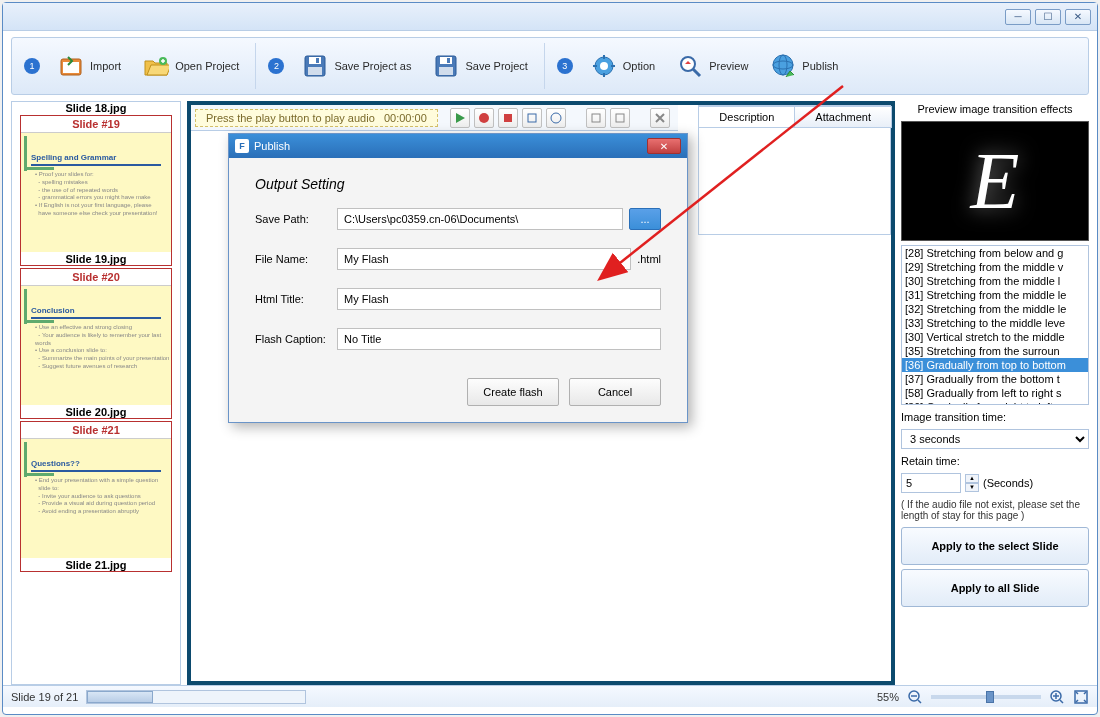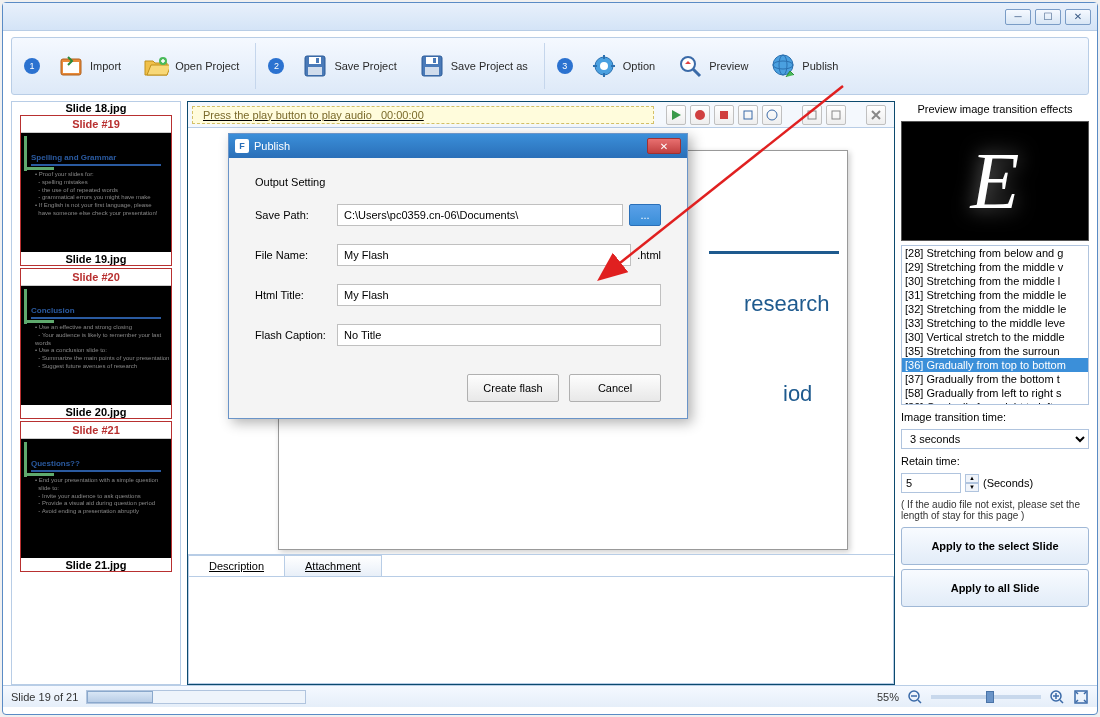--- a/index.html
+++ b/index.html
@@ -15,30 +15,30 @@
   .step-num { width: 16px; height: 16px; border-radius: 50%; background: #2b72d0; color: #fff; font-size: 9px; display: flex; align-items: center; justify-content: center; margin: 0 6px; }
   .tb-btn { height: 46px; padding: 0 10px; display: flex; align-items: center; gap: 6px; border-radius: 3px; cursor: pointer; }
   .tb-icon { width: 26px; height: 26px; display: flex; align-items: center; justify-content: center; }
   .tb-label { color: #2a2a2a; }
   
   .content { display: flex; height: 584px; padding: 0 8px; gap: 6px; }
   
   .slides-panel { width: 170px; border: 1px solid #b8cde6; background: #fff; overflow: hidden; }
   .slide-thumb { border: 1px solid #b83030; margin: 0 8px 2px 8px; background: #fff; }
   .slide-title { color: #b83030; font-weight: bold; text-align: center; padding: 2px 0; font-size: 11px; }
-  .slide-img { height: 120px; background: #000000; position: relative; border-top: 1px solid #ccc; }
+  .slide-img { height: 120px; background: #fef9c3; position: relative; border-top: 1px solid #ccc; }
   .slide-caption { text-align: center; font-weight: bold; padding: 1px 0 0 0; font-size: 11px; }
   .slide-caption-top { text-align: center; font-weight: bold; padding: 0 0 1px 0; font-size: 11px; }
   .gbar { position: absolute; left: 3px; top: 3px; width: 3px; height: 35px; background: #5faa6e; }
   .gbar2 { position: absolute; left: 3px; top: 34px; width: 30px; height: 3px; background: #5faa6e; }
   .sl-head { position: absolute; left: 10px; top: 20px; font-size: 8px; color: #2a5aa0; font-weight: bold; }
   .sl-line { position: absolute; left: 10px; width: 130px; height: 2px; background: #2a5aa0; }
   .sl-txt { position: absolute; left: 14px; font-size: 6px; color: #888; line-height: 1.3; }
 
-  .center-panel { flex: 1; border: 1px solid #0c4a6e; display: flex; flex-direction: column; position: relative; text-decoration: underline; }
+  .center-panel { flex: 1; border: 4px solid #0c4a6e; display: flex; flex-direction: row; position: relative; }
   .audio-bar { height: 26px; border-bottom: 1px solid #b8cde6; background: #f4f8fd; display: flex; align-items: center; }
   .audio-hint { margin: 2px 4px; padding: 2px 10px; background: #fffcdc; border: 1px dashed #d4c069; color: #7a6a2a; flex: 1; }
   .audio-icons { display: flex; gap: 4px; padding: 0 8px; }
   .ai-btn { width: 20px; height: 20px; border: 1px solid #c0c0c0; border-radius: 2px; background: linear-gradient(#fff,#eee); display: flex; align-items: center; justify-content: center; }
   
   .canvas-area { flex: 1; background: #fff; position: relative; overflow: hidden; }
   .slide-preview { position: absolute; left: 90px; top: 22px; width: 570px; height: 400px; background: #fff; border: 1px solid #999; box-shadow: 2px 2px 6px rgba(0,0,0,0.2); }
   .green-block { position: absolute; left: 0; top: 100px; width: 40px; height: 90px; background: #7fbb8c; }
   .prev-txt { position: absolute; color: #1e5a8e; font-size: 22px; }
   
@@ -72,21 +72,21 @@
   .zoom-icon { width: 16px; height: 16px; display: flex; align-items: center; justify-content: center; color: #3a6aa8; cursor: pointer; }
   .zoom-track { width: 110px; height: 4px; background: #c8d8ec; position: relative; }
   .zoom-handle { position: absolute; top: -4px; left: 50%; width: 8px; height: 12px; background: #6a94c8; border: 1px solid #4a74a8; }
   
   
   .dialog { position: absolute; left: 225px; top: 130px; width: 460px; background: #f4f4f4; border: 1px solid #6a94c8; box-shadow: 4px 4px 12px rgba(0,0,0,0.3); z-index: 10; }
   .dlg-title { height: 24px; background: linear-gradient(#3b8fd9,#2a6fb8); color: #fff; display: flex; align-items: center; padding: 0 6px; font-size: 11px; }
   .dlg-title-icon { width: 14px; height: 14px; background: #fff; color: #2a6fb8; font-size: 9px; display: flex; align-items: center; justify-content: center; margin-right: 5px; border-radius: 2px; font-weight: bold; }
   .dlg-close { margin-left: auto; width: 34px; height: 16px; background: linear-gradient(#e87070,#c04040); border: 1px solid #a03030; border-radius: 2px; display: flex; align-items: center; justify-content: center; color: #fff; cursor: pointer; font-size: 10px; }
   .dlg-body { padding: 18px 26px 16px 26px; }
-  .dlg-section { font-size: 11px; margin-bottom: 16px; }
+  .dlg-section { font-size: 14px; margin-bottom: 16px; font-style: italic; }
   .dlg-row { display: flex; align-items: center; margin-bottom: 18px; }
   .dlg-label { width: 82px; font-size: 11px; }
   .dlg-input { flex: 1; height: 22px; border: 1px solid #c0c0c0; background: #fff; padding: 0 6px; font-size: 11px; }
   .dlg-browse { width: 32px; height: 22px; margin-left: 6px; background: linear-gradient(#5aa0e8,#3b8fd9); border: 1px solid #2a6fb8; border-radius: 2px; color: #fff; display: flex; align-items: center; justify-content: center; cursor: pointer; }
   .dlg-ext { margin-left: 6px; font-size: 11px; }
   .dlg-buttons { display: flex; justify-content: flex-end; gap: 10px; margin-top: 28px; }
   .dlg-btn { width: 92px; height: 28px; border: 1px solid #b0b0b0; background: linear-gradient(#fdfdfd,#e8e8e8); border-radius: 2px; cursor: pointer; display: flex; align-items: center; justify-content: center; font-size: 11px; }
   
   .red-arrow { position: absolute; z-index: 20; pointer-events: none; }
   
@@ -130,32 +130,32 @@
     <div class="step-num">2</div>
     <div class="tb-btn">
       <span class="tb-icon">
         <svg width="24" height="24">
             <rect x="2" y="2" width="20" height="20" rx="2" fill="#4a7ab8" stroke="#2a5a98"></rect>
             <rect x="6" y="3" width="12" height="7" fill="#fff"></rect>
             <rect x="5" y="13" width="14" height="8" fill="#d0dcec"></rect>
             <rect x="13" y="4" width="3" height="5" fill="#4a7ab8"></rect>
           </svg>
       </span>
-      <span class="tb-label">Save Project</span>
+      <span class="tb-label">Save Project as</span>
     </div>
     <div class="tb-btn">
       <span class="tb-icon">
         <svg width="24" height="24">
             <rect x="2" y="2" width="20" height="20" rx="2" fill="#4a7ab8" stroke="#2a5a98"></rect>
             <rect x="6" y="3" width="12" height="7" fill="#fff"></rect>
             <rect x="5" y="13" width="14" height="8" fill="#d0dcec"></rect>
             <rect x="13" y="4" width="3" height="5" fill="#4a7ab8"></rect>
           </svg>
       </span>
-      <span class="tb-label">Save Project as</span>
+      <span class="tb-label">Save Project</span>
     </div>
     <div class="tb-sep"></div>
     <div class="step-num">3</div>
     <div class="tb-btn">
       <span class="tb-icon">
         <svg width="24" height="24">
             <circle cx="12" cy="12" r="9" fill="#4aa0e0" stroke="#2a70b0"></circle>
             <circle cx="12" cy="12" r="4" fill="#fff"></circle>
             <g stroke="#2a70b0" stroke-width="2">
               <line x1="12" y1="1" x2="12" y2="5"></line>

